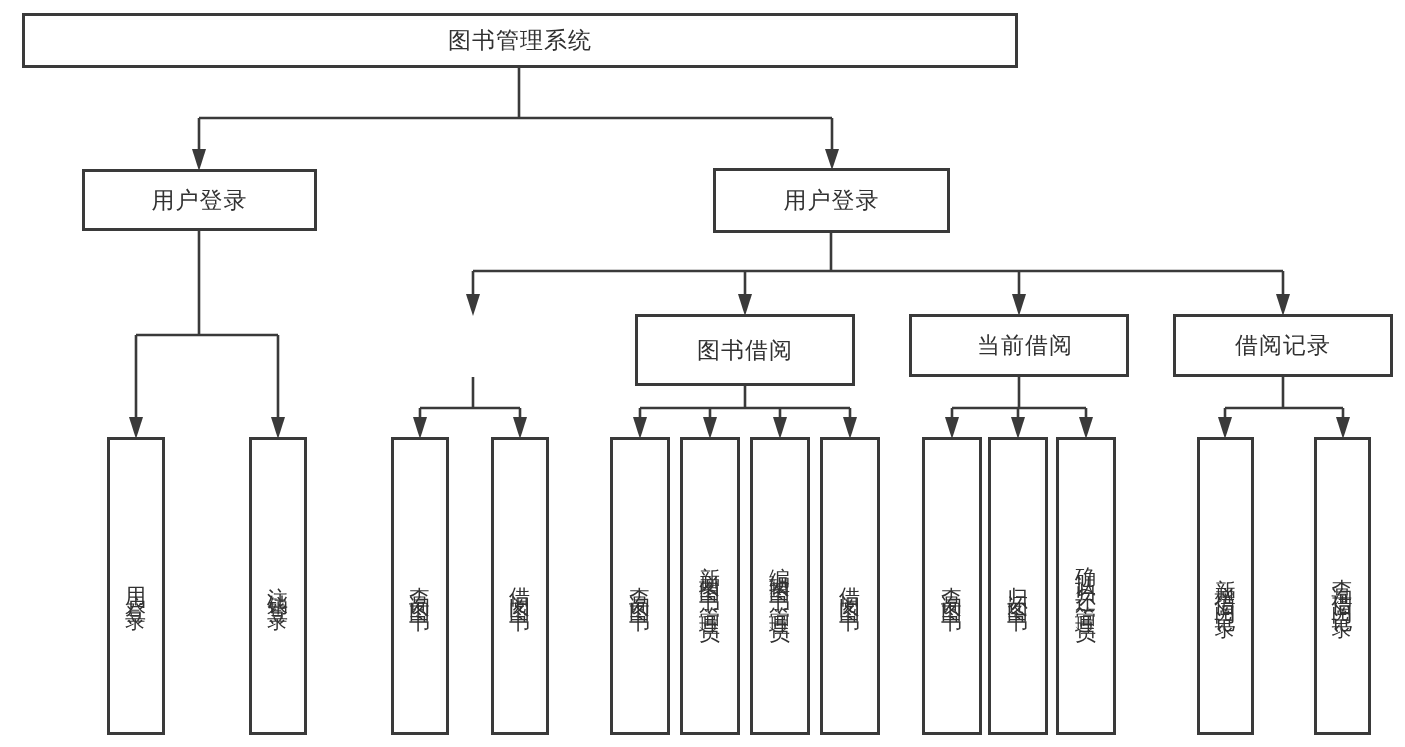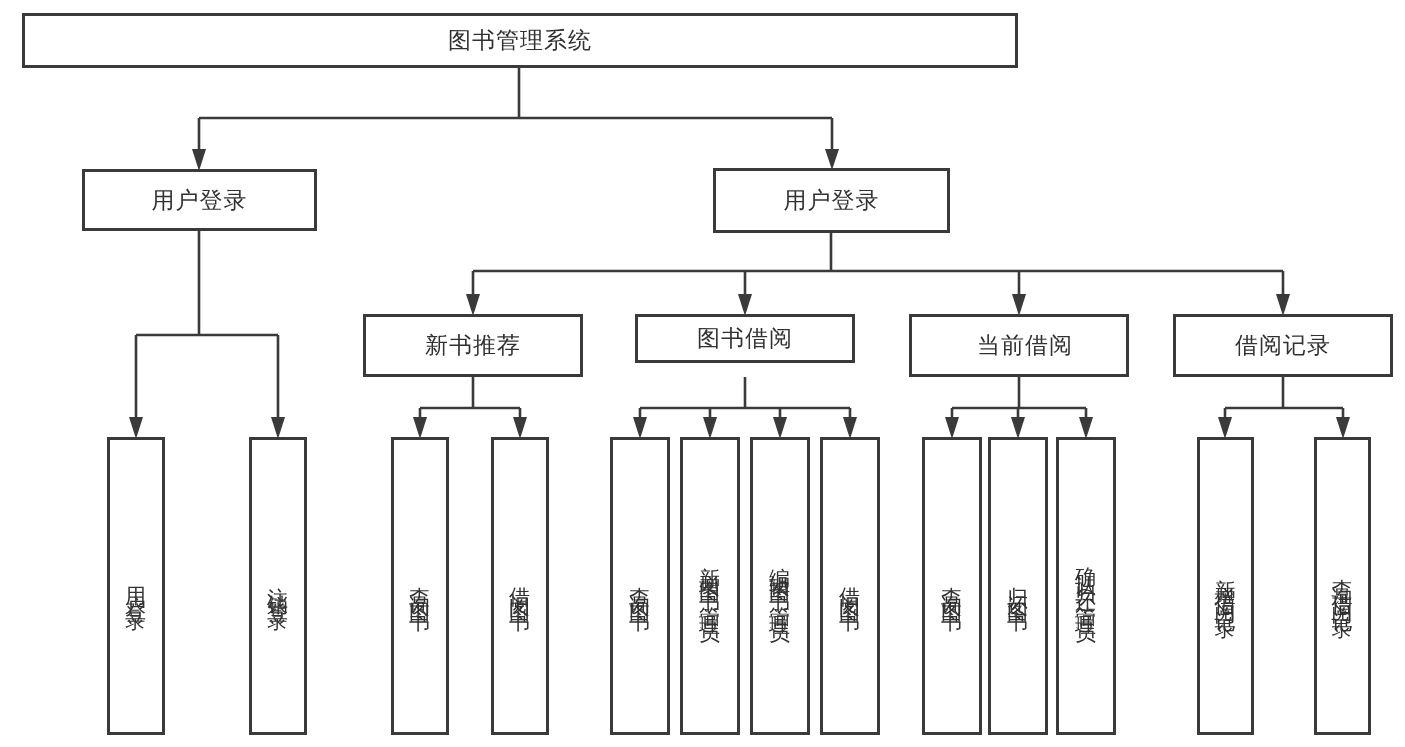--- a/index.html
+++ b/index.html
@@ -19,21 +19,21 @@
   .v { font-size:21px; }
   .v .vtext {
     writing-mode:vertical-rl; text-orientation:mixed;
     letter-spacing:8px; line-height:1;
   }
   
   .n-root     { left:22px;  top:13px;  width:996px; height:55px; }
   .n-userlogin{ left:82px;  top:169px; width:235px; height:62px; }
   .n-bookmgmt { left:713px; top:168px; width:237px; height:65px; }
   .n-newbook  { left:363px; top:314px; width:220px; height:63px; }
-  .n-borrow   { left:635px; top:314px; width:220px; height:49px; }
+  .n-borrow   { left:635px; top:314px; width:220px; height:72px; }
   .n-current  { left:909px; top:314px; width:220px; height:63px;padding-left:12px; }
   .n-records  { left:1173px;top:314px; width:220px; height:63px; }
   .leaf { top:437px; height:298px; }
   .l1  { left:107px;  width:58px; }
   .l2  { left:249px;  width:58px; }
   .l3  { left:391px;  width:58px; }
   .l4  { left:491px;  width:58px; }
   .l5  { left:610px;  width:60px; }
   .l6  { left:680px;  width:60px; }
   .l7  { left:750px;  width:60px; }
@@ -91,23 +91,20 @@
     <span>图书管理系统</span>
   </div>
 
   <div class="node h n-userlogin">
     <span>用户登录</span>
   </div>
   <div class="node h n-bookmgmt">
     <span>用户登录</span>
   </div>
 
-  <div class="node h n-newbook">
-    <span>新书推荐</span>
-  </div>
   <div class="node h n-borrow">
     <span>图书借阅</span>
   </div>
   <div class="node h n-current">
     <span>当前借阅</span>
   </div>
   <div class="node h n-records">
     <span>借阅记录</span>
   </div>
 

